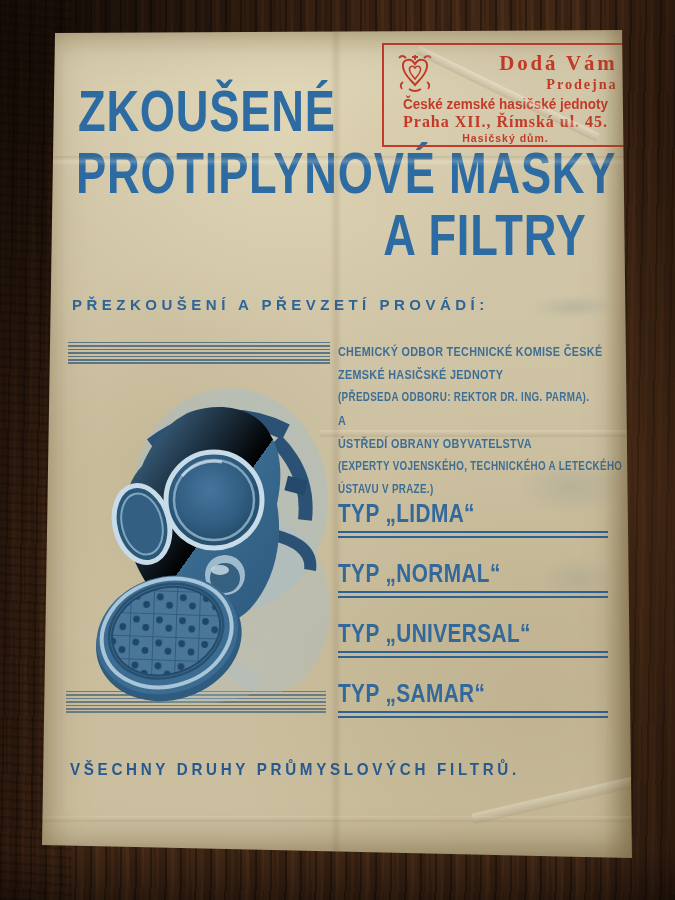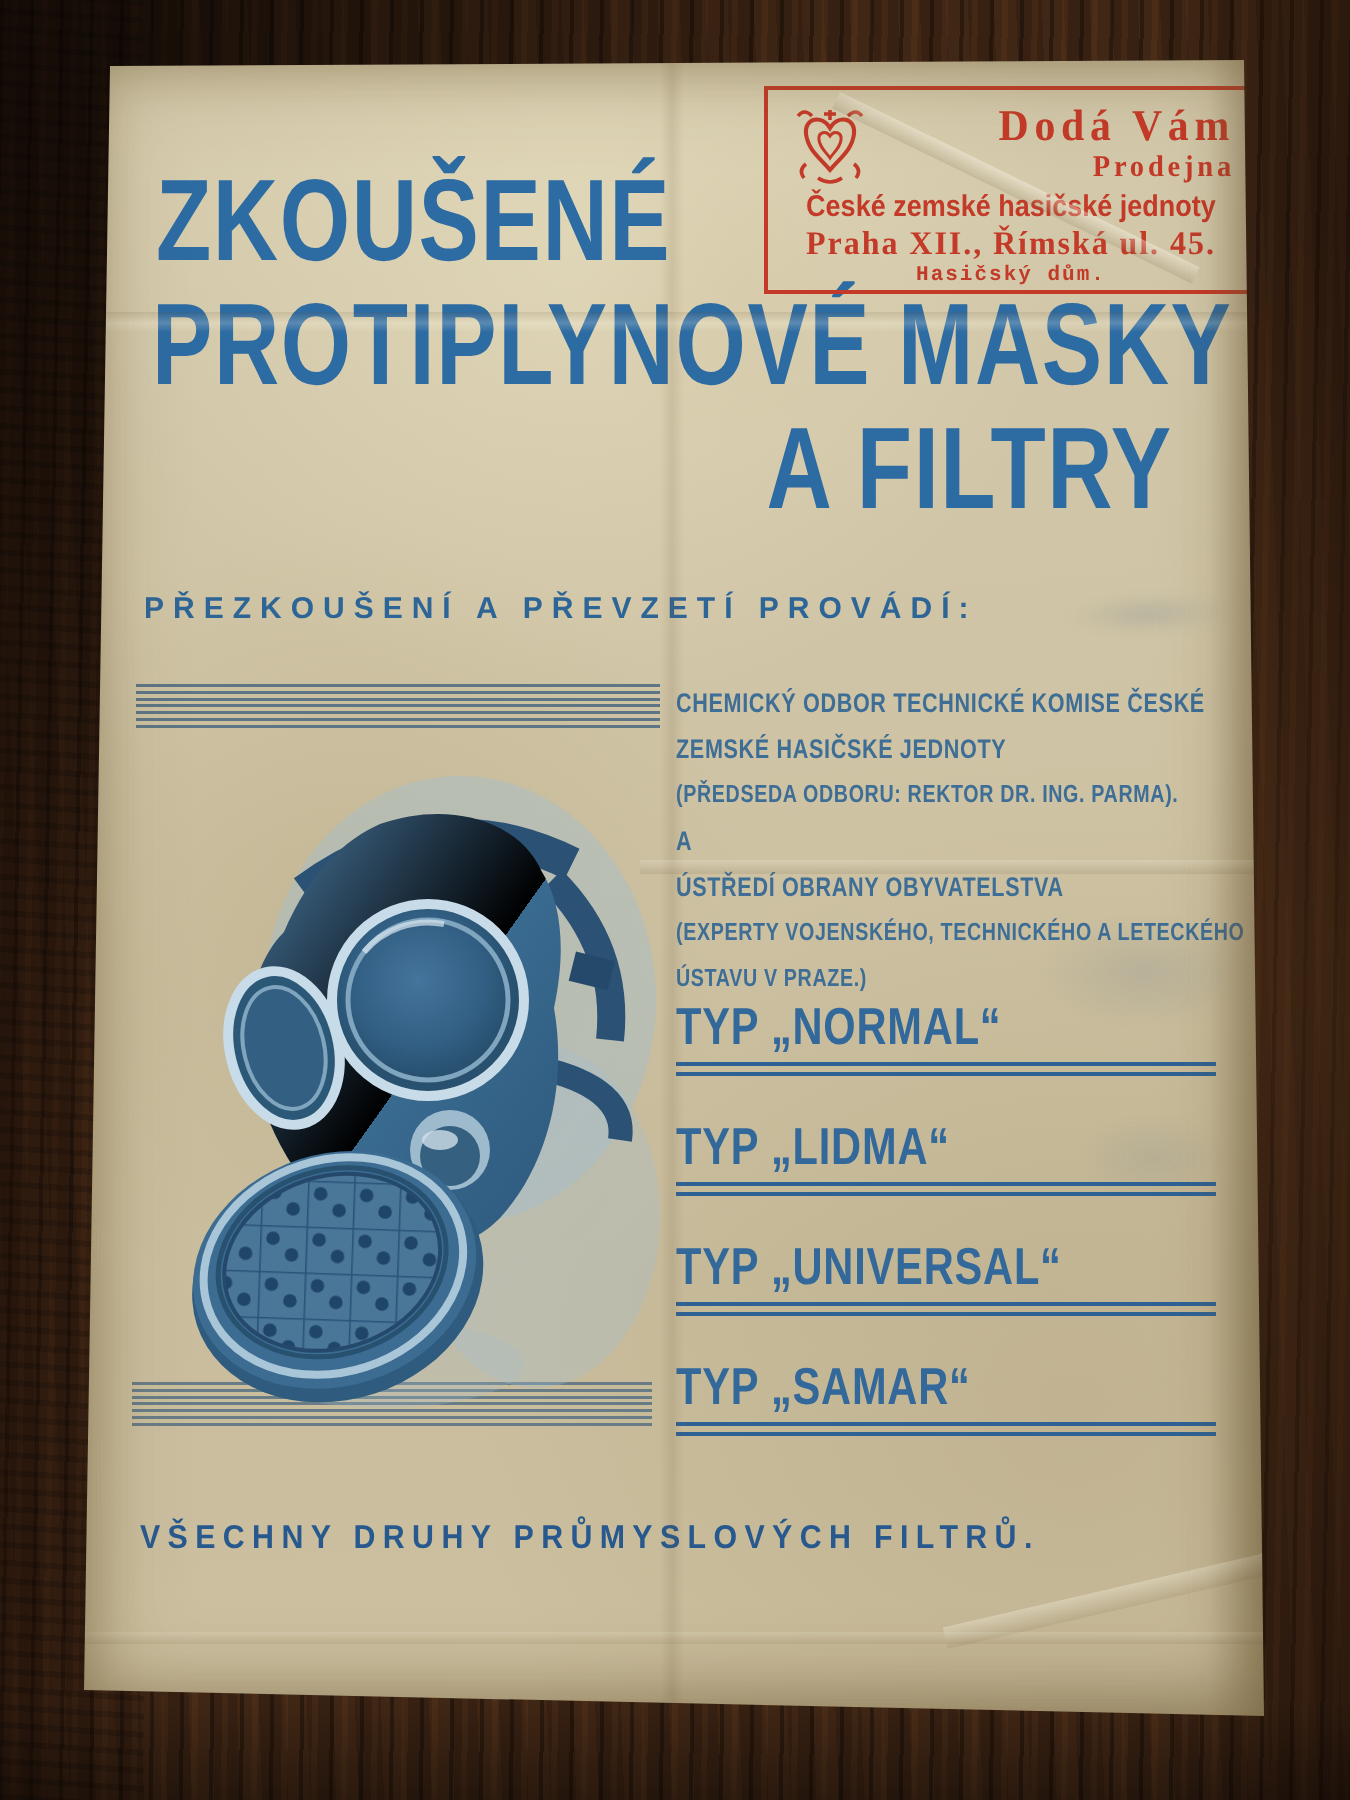--- a/index.html
+++ b/index.html
@@ -69,21 +69,21 @@
   .stamp-l1{top:7px;text-align:right;padding-right:10px;box-sizing:border-box;
     font-family:"Liberation Serif",serif;font-weight:700;font-size:22px;letter-spacing:3px;
     transform:scaleX(.95);transform-origin:right top;}
   .stamp-l2{top:32px;text-align:right;padding-right:10px;box-sizing:border-box;
     font-family:"Liberation Serif",serif;font-weight:700;font-size:15px;letter-spacing:2px;
     transform:scaleX(.95);transform-origin:right top;}
   .stamp-l3{top:51px;text-align:center;font-weight:700;font-size:15px;
     transform:scaleX(.90);transform-origin:center top;}
   .stamp-l4{top:69px;text-align:center;font-family:"Liberation Serif",serif;font-weight:700;
     font-size:16.5px;letter-spacing:1px;transform:scaleX(.97);transform-origin:center top;}
-  .stamp-l5{top:88px;text-align:center;font-family:Liberation Mono, monospace;font-weight:700;
+  .stamp-l5{top:88px;text-align:center;font-family:Liberation Sans, sans-serif;font-weight:700;
     font-size:10.5px;letter-spacing:1px;}
   .stamp-emblem{position:absolute;left:12px;top:7px;width:38px;height:42px;}
 
   
   .section-heading{position:absolute;left:30px;top:266px;white-space:nowrap;color:#2e6597;
     font-weight:700;font-size:15px;letter-spacing:4.5px;}
 
   
   .hatch{position:absolute;height:23px;
     background:repeating-linear-gradient(180deg, #5d7584 0 1.5px, transparent 1.5px 3.4px);}
@@ -151,25 +151,25 @@
       <div class="provider-line">ZEMSKÉ HASIČSKÉ JEDNOTY</div>
       <div class="provider-line small">(PŘEDSEDA ODBORU: REKTOR DR. ING. PARMA).</div>
       <div class="provider-line">A</div>
       <div class="provider-line">ÚSTŘEDÍ OBRANY OBYVATELSTVA</div>
       <div class="provider-line small">(EXPERTY VOJENSKÉHO, TECHNICKÉHO A LETECKÉHO</div>
       <div class="provider-line small">ÚSTAVU V PRAZE.)</div>
     </div>
 
     <div class="typ-list">
       <div class="typ-row">
+        <div class="typ-text">TYP „LIDMA“</div>
+        <div class="typ-underline"></div>
+      </div>
+      <div class="typ-row">
         <div class="typ-text">TYP „NORMAL“</div>
-        <div class="typ-underline"></div>
-      </div>
-      <div class="typ-row">
-        <div class="typ-text">TYP „LIDMA“</div>
         <div class="typ-underline"></div>
       </div>
       <div class="typ-row">
         <div class="typ-text">TYP „UNIVERSAL“</div>
         <div class="typ-underline"></div>
       </div>
       <div class="typ-row">
         <div class="typ-text">TYP „SAMAR“</div>
         <div class="typ-underline"></div>
       </div>

